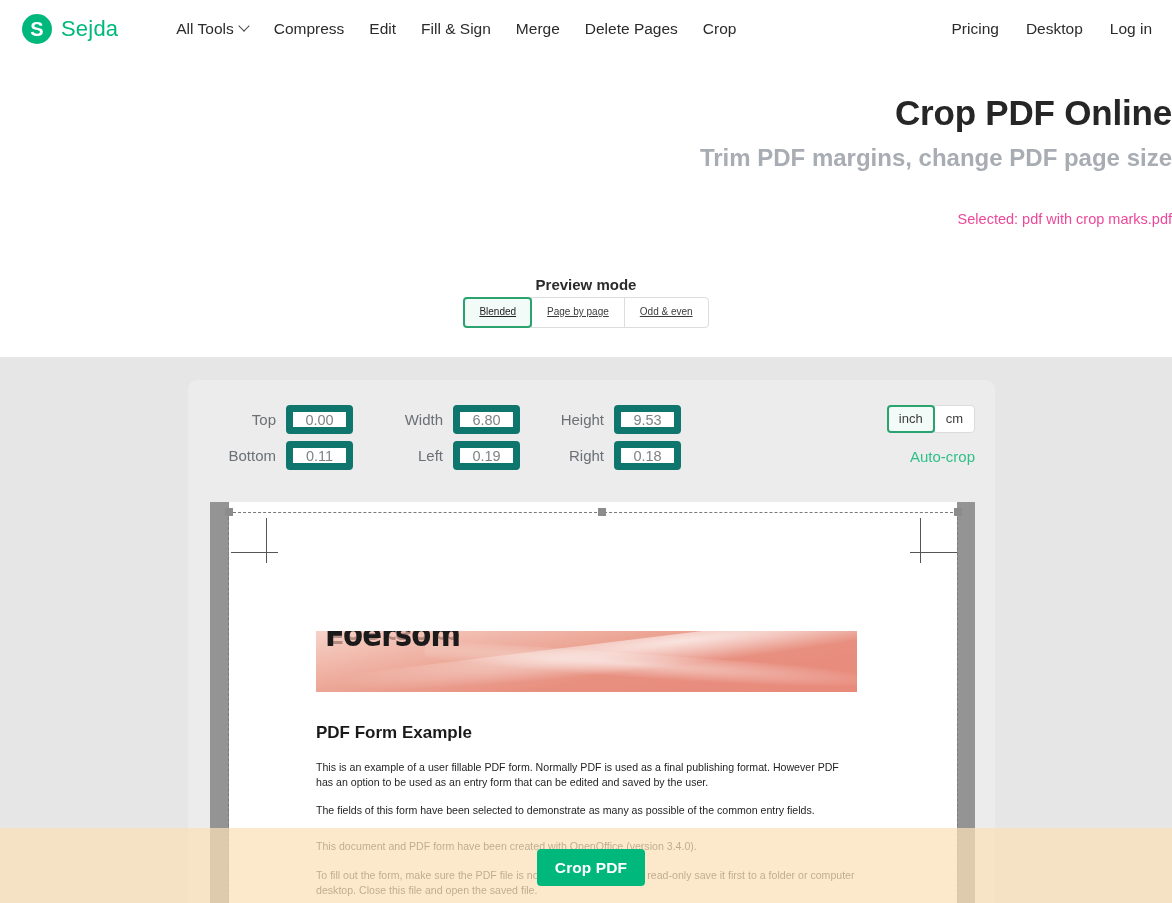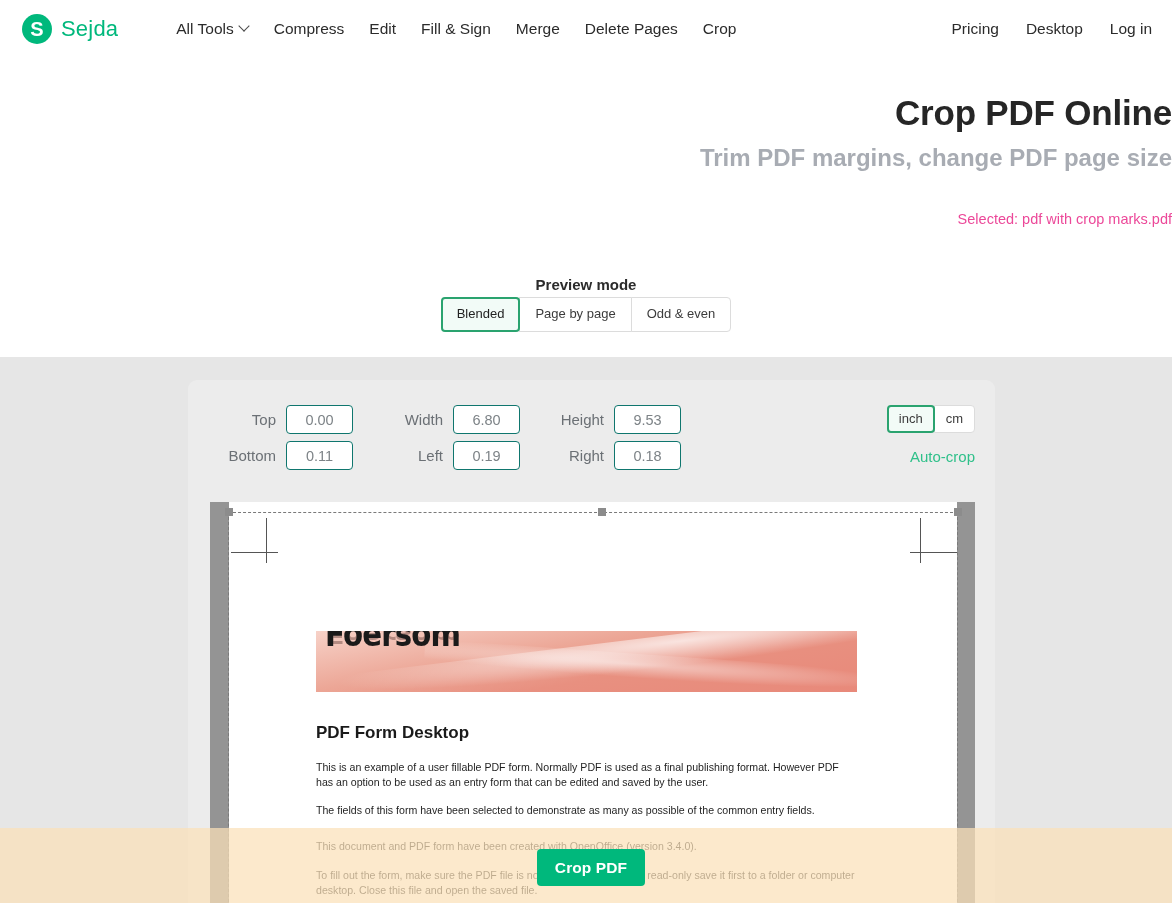--- a/index.html
+++ b/index.html
@@ -85,28 +85,29 @@
     color: #2b2b2b;
     margin-bottom: 4px;
   }
   .seg-group {
     display: inline-flex;
     border-radius: 4px;
     overflow: visible;
     background: #fff;
   }
   .seg {
-    font-size: 13px;
+    font-size: 10px;
     color: #3c3c3c;
     background: #fff;
     border: 1px solid #dcdcdc;
     padding: 8px 15px 9px;
     cursor: pointer;
     margin-left: -1px;
     line-height: 1.2;
+    text-decoration: underline;
   }
   .seg:first-child { margin-left: 0; border-radius: 4px 0 0 4px; }
   .seg:last-child { border-radius: 0 4px 4px 0; }
   .seg.active {
     border: 2px solid #2aa36f;
     background: #f2fbf7;
     border-radius: 4px;
     position: relative;
     z-index: 2;
     padding: 7px 14px 8px;
@@ -146,21 +147,21 @@
     color: #6b7075;
     text-align: right;
     margin-right: 10px;
   }
   .lbl-top, .lbl-bottom { width: 68px; }
   .lbl-width, .lbl-left { width: 66px; }
   .lbl-height, .lbl-right { width: 60px; }
   .ctrl-input {
     width: 67px;
     height: 29px;
-    border: 1px solid #0f766e;
+    border: 7px solid #0f766e;
     border-radius: 4px;
     background: #fff;
     text-align: center;
     font-size: 14.5px;
     color: #7d8387;
     font-family: "Liberation Sans", sans-serif;
     outline: none;
     padding: 0;
   }
   .gap-a { width: 24px; }
@@ -445,21 +446,21 @@
         <div class="mark mark-v" style="left:56px;  top:16px;"></div>
         <div class="mark mark-h" style="left:21px;  top:50px;"></div>
         <div class="mark mark-v" style="left:710px; top:16px;"></div>
         <div class="mark mark-h" style="left:700px; top:50px;"></div>
 
         <div class="doc">
           <div class="banner">
             <div class="banner-word-refl">Foersom</div>
             <div class="banner-word">Foersom</div>
           </div>
-          <div class="doc-h1">PDF Form Desktop</div>
+          <div class="doc-h1">PDF Form Example</div>
           <div class="doc-p p1">This is an example of a user fillable PDF form. Normally PDF is used as a final publishing format. However PDF has an option to be used as an entry form that can be edited and saved by the user.</div>
           <div class="doc-p p2">The fields of this form have been selected to demonstrate as many as possible of the common entry fields.</div>
           <div class="doc-p p3">This document and PDF form have been created with OpenOffice (version 3.4.0).</div>
           <div class="doc-p p4">To fill out the form, make sure the PDF file is not read-only. If the file is read-only save it first to a folder or computer desktop. Close this file and open the saved file.</div>
         </div>
 
         <div class="shade shade-left"></div>
         <div class="shade shade-right"></div>
 
         <div class="crop-rect"></div>

